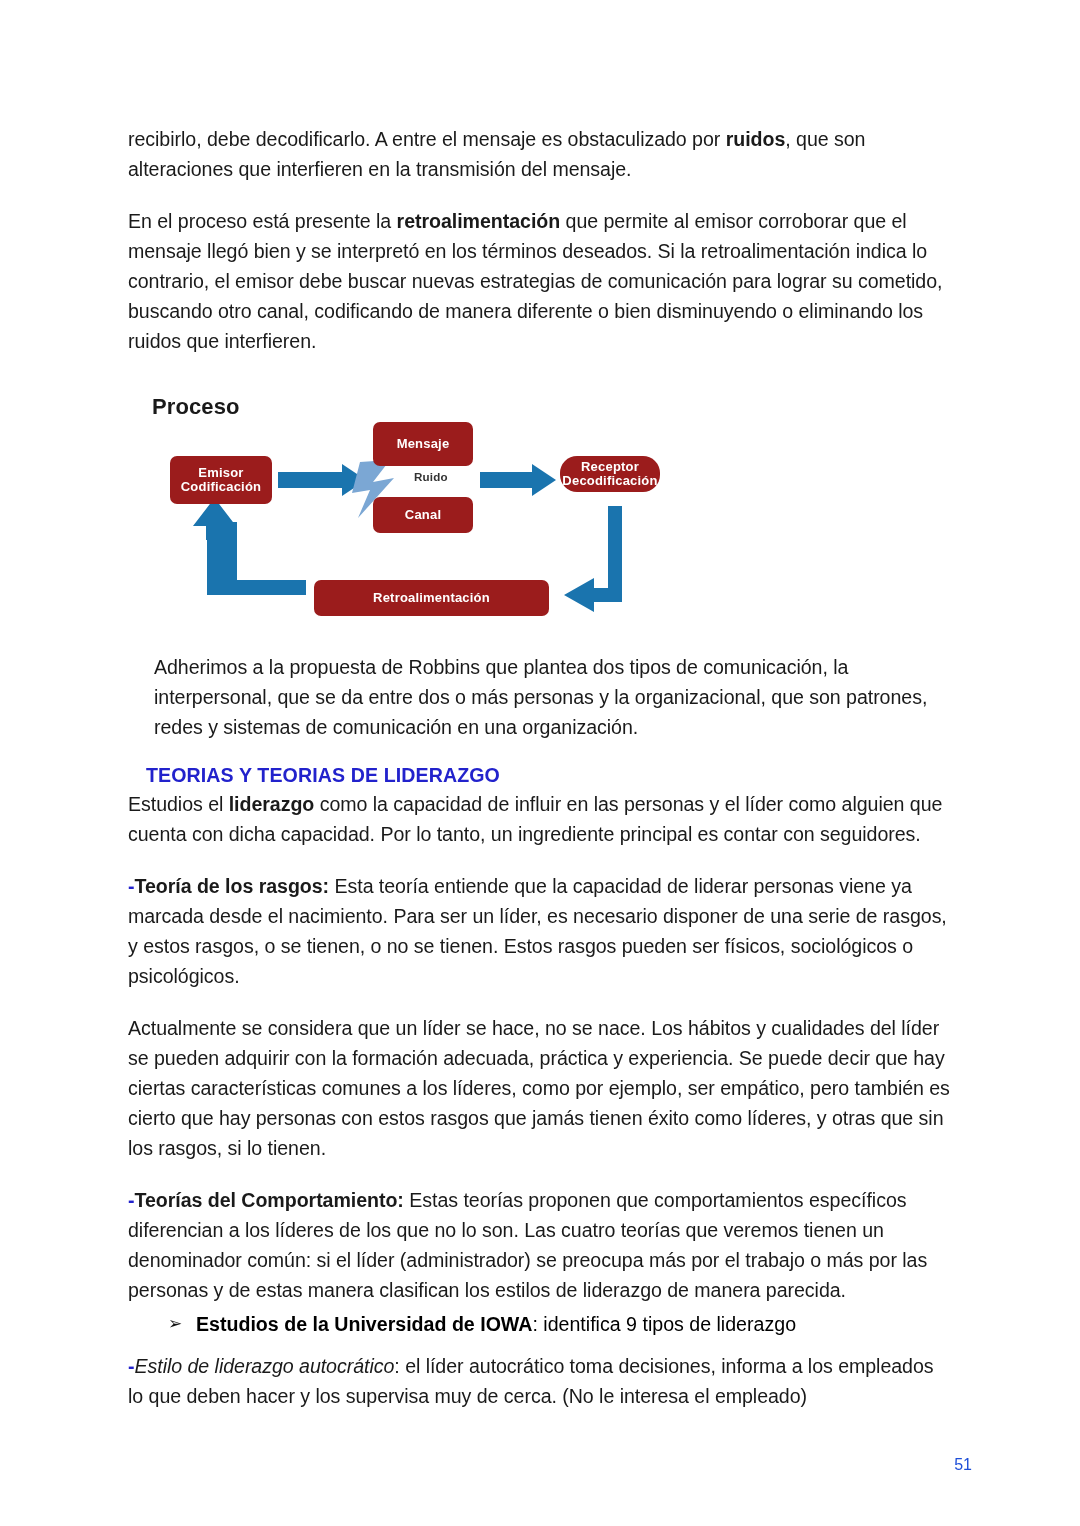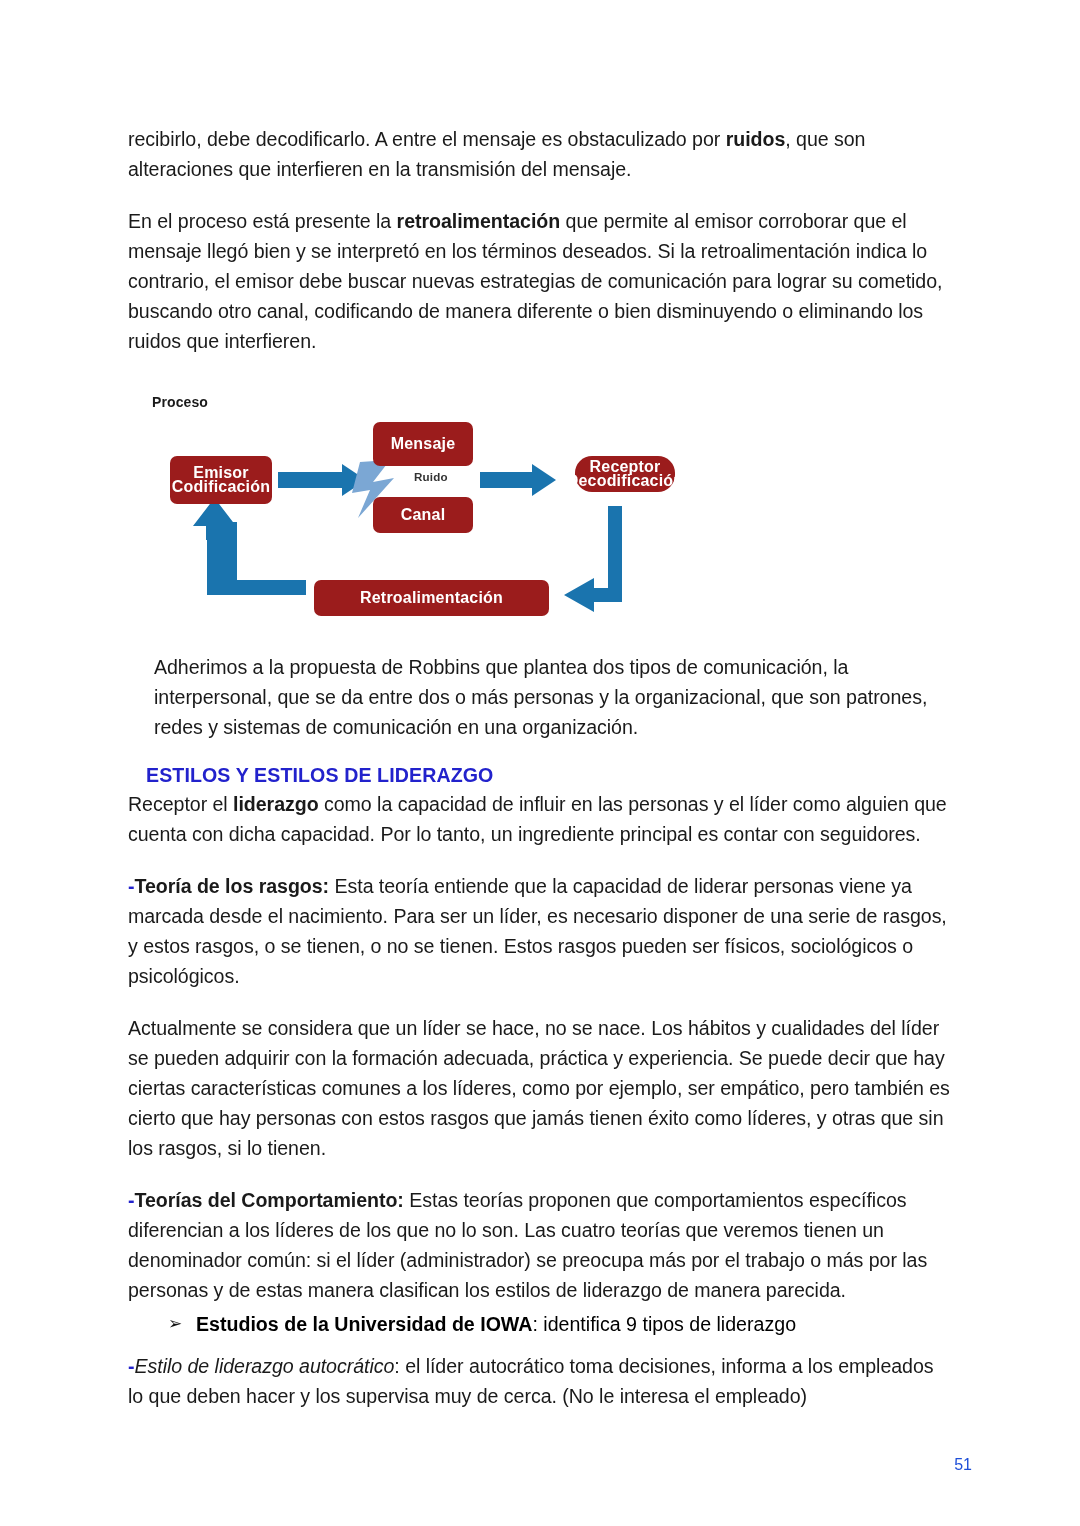--- a/index.html
+++ b/index.html
@@ -47,45 +47,45 @@
   .diagram-wrap {
     position: relative;
     width: 560px;
     height: 240px;
     margin: 34px 0 22px 18px;
   }
   .diagram-title {
     position: absolute;
     left: 6px;
     top: 4px;
-    font-size: 14px;
+    font-size: 22px;
     font-weight: bold;
     color: #1a1a1a;
     letter-spacing: 0.1px;
   }
   .dbox {
     position: absolute;
     background: #9B1C1C;
     border-radius: 7px;
     color: #ffffff;
     font-weight: bold;
-    font-size: 16px;
+    font-size: 13px;
     line-height: 14px;
     display: flex;
     align-items: center;
     justify-content: center;
     text-align: center;
     letter-spacing: 0.2px;
     box-sizing: border-box;
     padding: 18px 4px;
   }
   .dbox-emisor      { left: 24px;  top: 66px;  width: 102px; height: 48px; }
   .dbox-mensaje     { left: 227px; top: 32px;  width: 100px; height: 44px; }
   .dbox-canal       { left: 227px; top: 107px; width: 100px; height: 32px; }
-  .dbox-receptor    { left: 429px; top: 66px;  width: 100px; height: 32px; border-radius: 17px; }
+  .dbox-receptor    { left: 414px; top: 66px;  width: 100px; height: 32px; border-radius: 17px; }
   .dbox-retro       { left: 168px; top: 190px; width: 235px; height: 30px; }
 
   .darrow { position: absolute; }
 
   .ruido-label {
     position: absolute;
     left: 268px;
     top: 80px;
     font-size: 11.6px;
     font-weight: bold;
@@ -220,24 +220,24 @@
 
       <div class="dbox dbox-retro">Retroalimentación</div>
 
       <div class="ruido-label">Ruido</div>
     </div>
 
     <div class="indent-block">
       <p class="body-text">Adherimos a la propuesta de Robbins que plantea dos tipos de comunicación, la interpersonal, que se da entre dos o más personas y la organizacional, que son patrones, redes y sistemas de comunicación en una organización.</p>
     </div>
 
-    <h2 class="blue-heading">ESTILOS Y ESTILOS DE LIDERAZGO</h2>
-
-    <p class="body-text">
-      <span>Receptor el </span><b>liderazgo</b><span> como la capacidad de influir en las personas y el líder como alguien que cuenta con dicha capacidad. Por lo tanto, un ingrediente principal es contar con seguidores.</span>
+    <h2 class="blue-heading">TEORIAS Y TEORIAS DE LIDERAZGO</h2>
+
+    <p class="body-text">
+      <span>Estudios el </span><b>liderazgo</b><span> como la capacidad de influir en las personas y el líder como alguien que cuenta con dicha capacidad. Por lo tanto, un ingrediente principal es contar con seguidores.</span>
     </p>
 
     <p class="body-text">
       <span class="blue-dash">-</span><b>Teoría de los rasgos:</b><span> Esta teoría entiende que la capacidad de liderar personas viene ya marcada desde el nacimiento. Para ser un líder, es necesario disponer de una serie de rasgos, y estos rasgos, o se tienen, o no se tienen. Estos rasgos pueden ser físicos, sociológicos o psicológicos.</span>
     </p>
 
     <p class="body-text">Actualmente se considera que un líder se hace, no se nace. Los hábitos y cualidades del líder se pueden adquirir con la formación adecuada, práctica y experiencia. Se puede decir que hay ciertas características comunes a los líderes, como por ejemplo, ser empático, pero también es cierto que hay personas con estos rasgos que jamás tienen éxito como líderes, y otras que sin los rasgos, si lo tienen.</p>
 
     <p class="body-text tight">
       <span class="blue-dash">-</span><b>Teorías del Comportamiento:</b><span> Estas teorías proponen que comportamientos específicos diferencian a los líderes de los que no lo son. Las cuatro teorías que veremos tienen un denominador común: si el líder (administrador) se preocupa más por el trabajo o más por las personas y de estas manera clasifican los estilos de liderazgo de manera parecida.</span>

